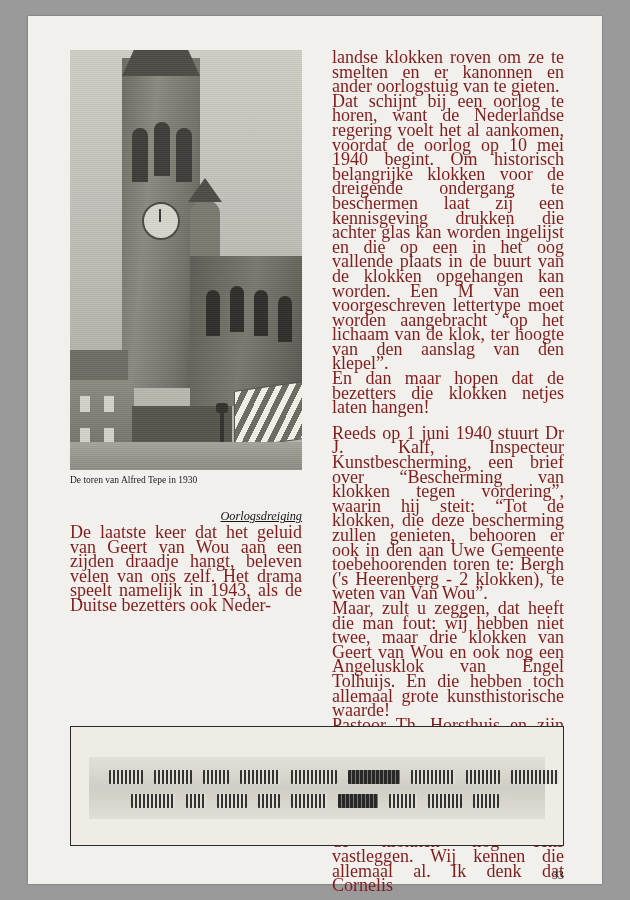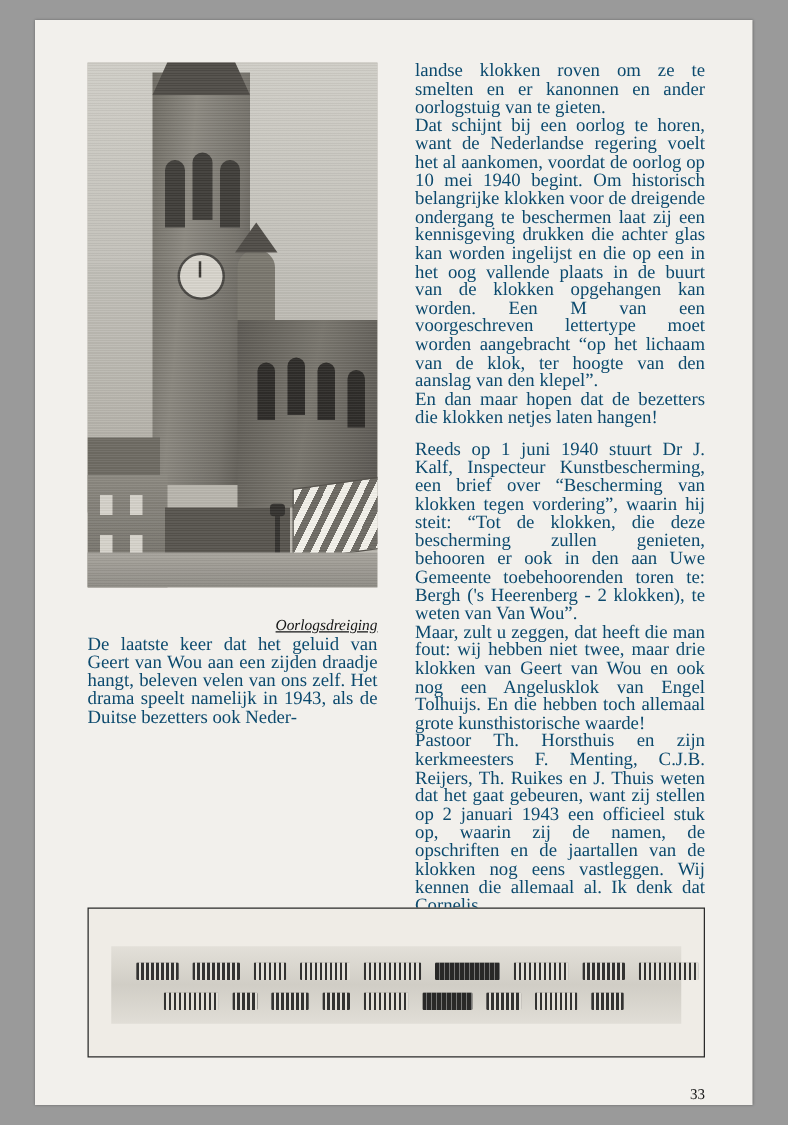--- a/index.html
+++ b/index.html
@@ -228,24 +228,24 @@
   .caption {
     font-size: 9.5px;
     font-family: "Liberation Serif", serif;
     color: #1b1b1b;
     margin-top: 5px;
     line-height: 1.2;
   }
 
   
   p.body {
-    font-size: 15px;
+    font-size: 18px;
     line-height: 14.6px;
     text-align: justify;
-    color: #0c4a6e;
+    color: #7f1d1d;
     margin: 0 0 11px 0;
     hyphens: auto;
   }
   p.body.tight { margin-bottom: 0; }
   .subhead {
     font-size: 12.3px;
     line-height: 14.6px;
     font-style: italic;
     text-decoration: underline;
     color: #141414;
@@ -349,20 +349,21 @@
               <div class="wl x2"></div>
               <div class="wl x3"></div>
               <div class="wl x4"></div>
             </div>
             <div class="shopfront"></div>
             <div class="awning"></div>
             <div class="lamp"></div>
             <div class="street"></div>
             <div class="grain"></div>
           </div>
+          <div class="caption">De toren van Alfred Tepe in 1930</div>
         </div>
 
         <div class="gap-md"></div>
 
 
         <div class="gap-sm"></div>
 
         <div class="subhead">Oorlogsdreiging</div>
 
         <p class="body tight">De laatste keer dat het geluid van Geert van Wou aan een zijden draadje hangt, beleven velen van ons zelf. Het drama speelt namelijk in 1943, als de Duitse bezetters ook Neder-</p>

